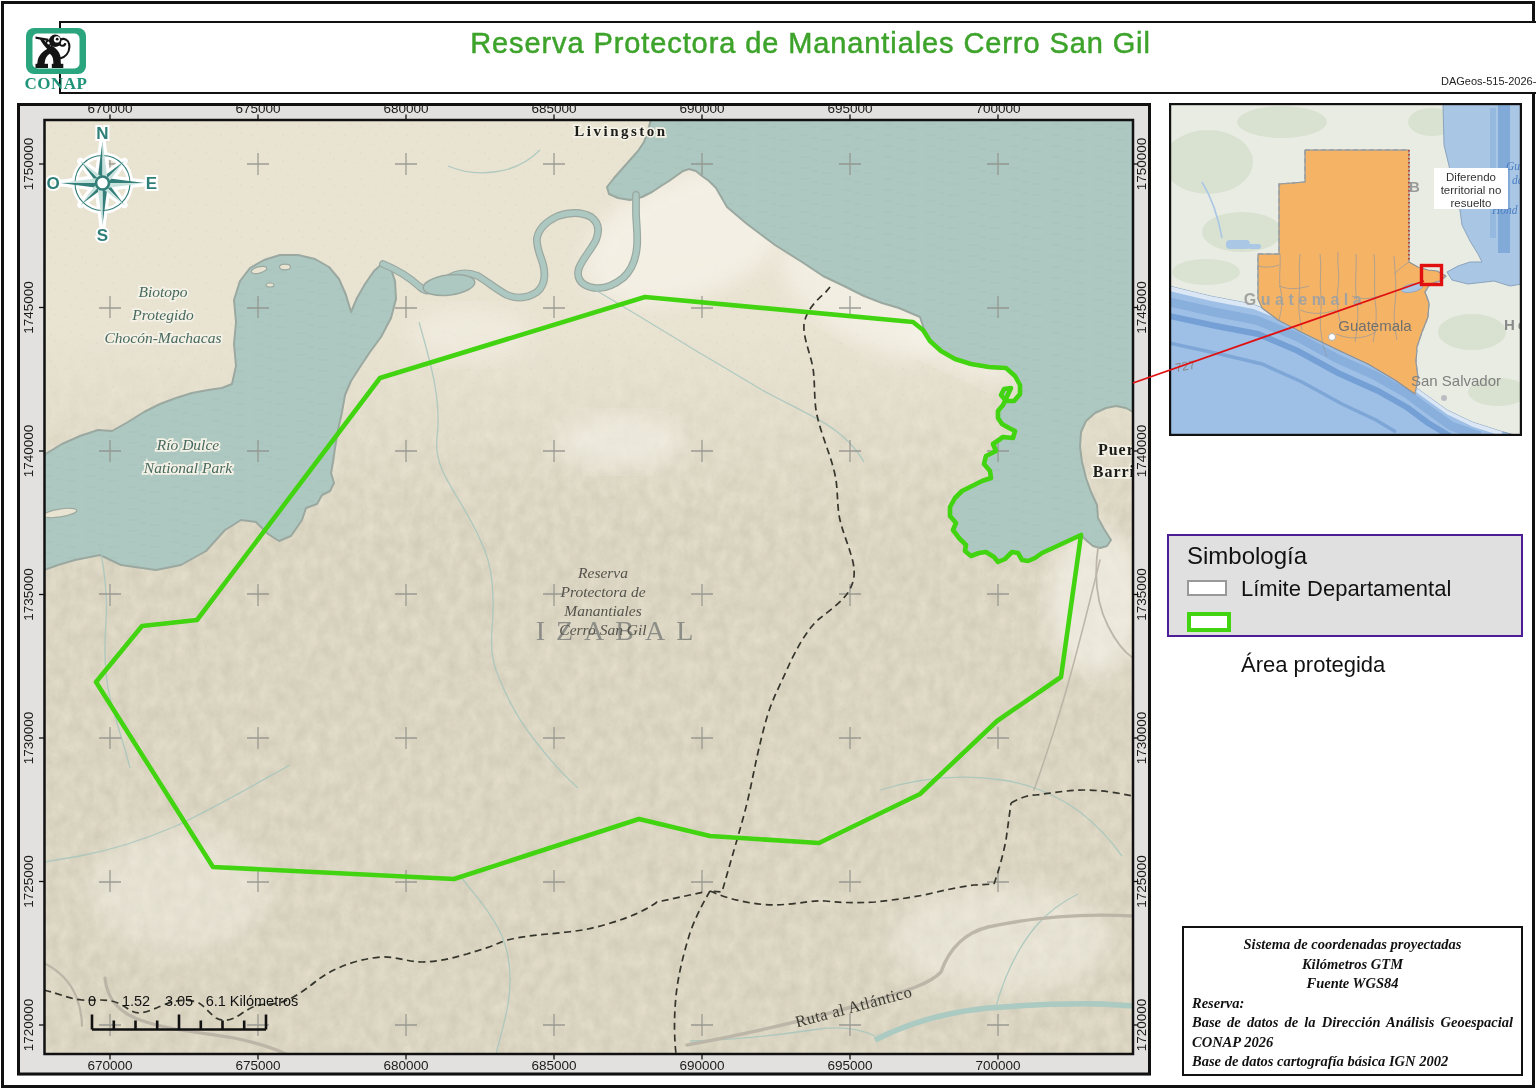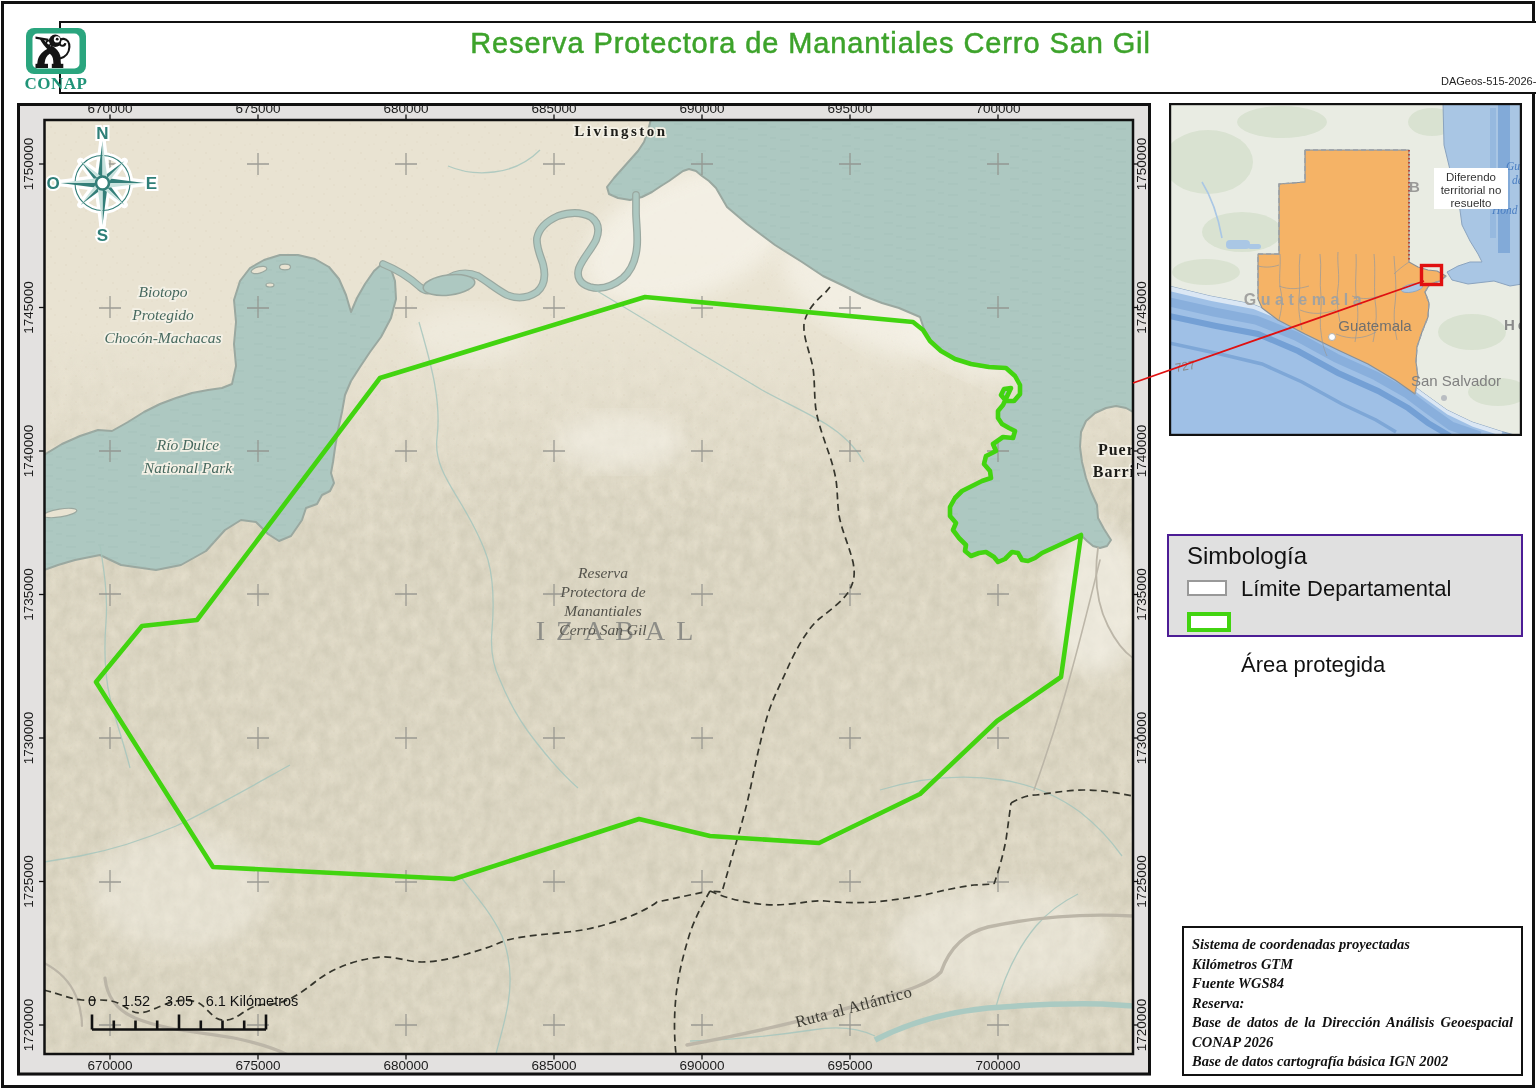--- a/index.html
+++ b/index.html
@@ -8,21 +8,21 @@
   #header{left:18px;top:21px;width:1499px;height:69px;border:2px solid #111;background:#fff;margin-left:41px;}
   #title{left:0;right:0;top:4px;text-align:center;font-size:29px;color:#3da32b;letter-spacing:.9px;-webkit-text-stroke:.5px #3da32b;}
   #dageos{right:9px;top:52px;font-size:11px;color:#222;text-align:center;}
   #legend{left:1167px;top:534px;width:352px;height:99px;border:2px solid #4c1d95;background:#e0e0e0;}
   #legend .t{position:absolute;left:18px;top:6px;font-size:24px;color:#111;}
   .sw{position:absolute;left:18px;width:36px;height:12px;background:#fff;}
   .lb{position:absolute;left:72px;font-size:22px;color:#111;}
   #infobox{left:1182px;top:926px;width:321px;height:139px;border:2px solid #111;background:#fff;
            font-family:"Liberation Serif",serif;font-style:italic;font-weight:bold;
            font-size:14.5px;color:#111;padding:7px 8px 0 8px;line-height:19.5px;}
-  #infobox .c{text-align:left;}
+  #infobox .c{text-align:center;}
   #infobox .j{text-align:justify;font-family:Liberation Serif, serif;}
   .coord{font-size:13.5px;fill:#1a1a1a;text-anchor:middle;}
   .tk{stroke:#111;stroke-width:1.3;}
   .sb{stroke:#111;stroke-width:2.6;}
   .sbl{font-size:14.5px;fill:#111;text-anchor:middle;}
   .serf, .serf text{font-family:"Liberation Serif",serif;}
 </style></head>
 <body>
 <div class="abs" id="border"></div>
 

